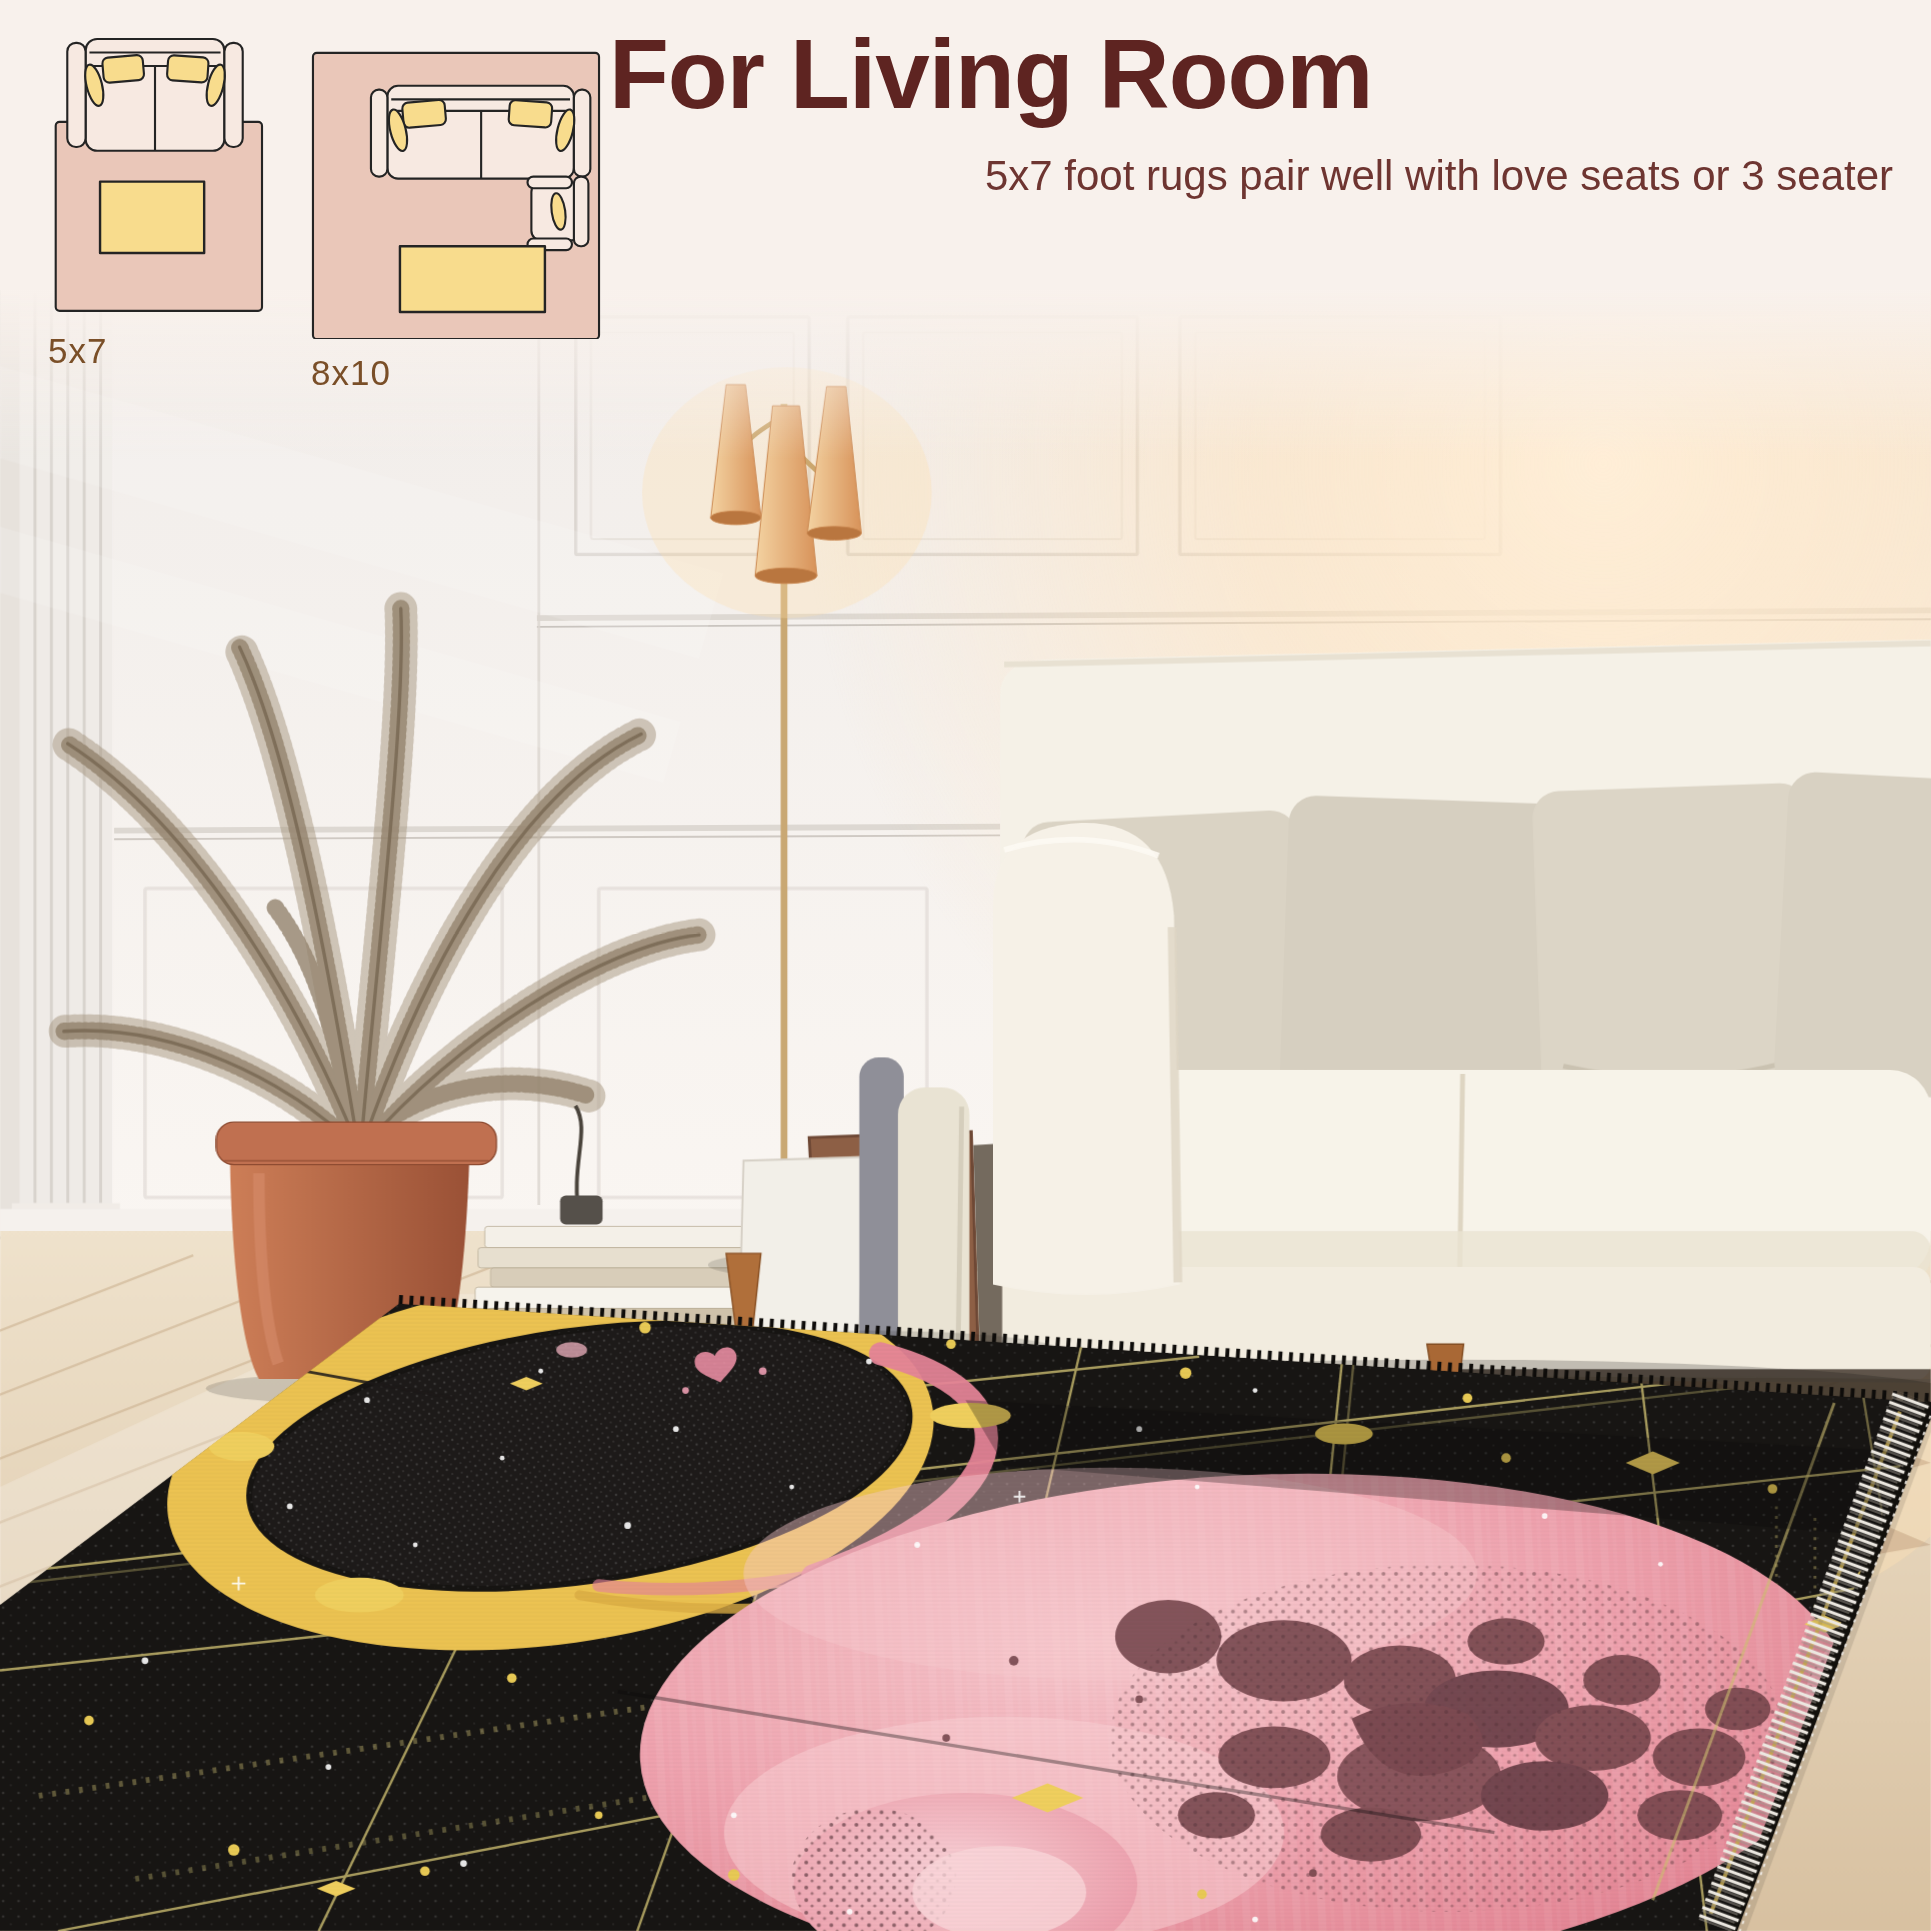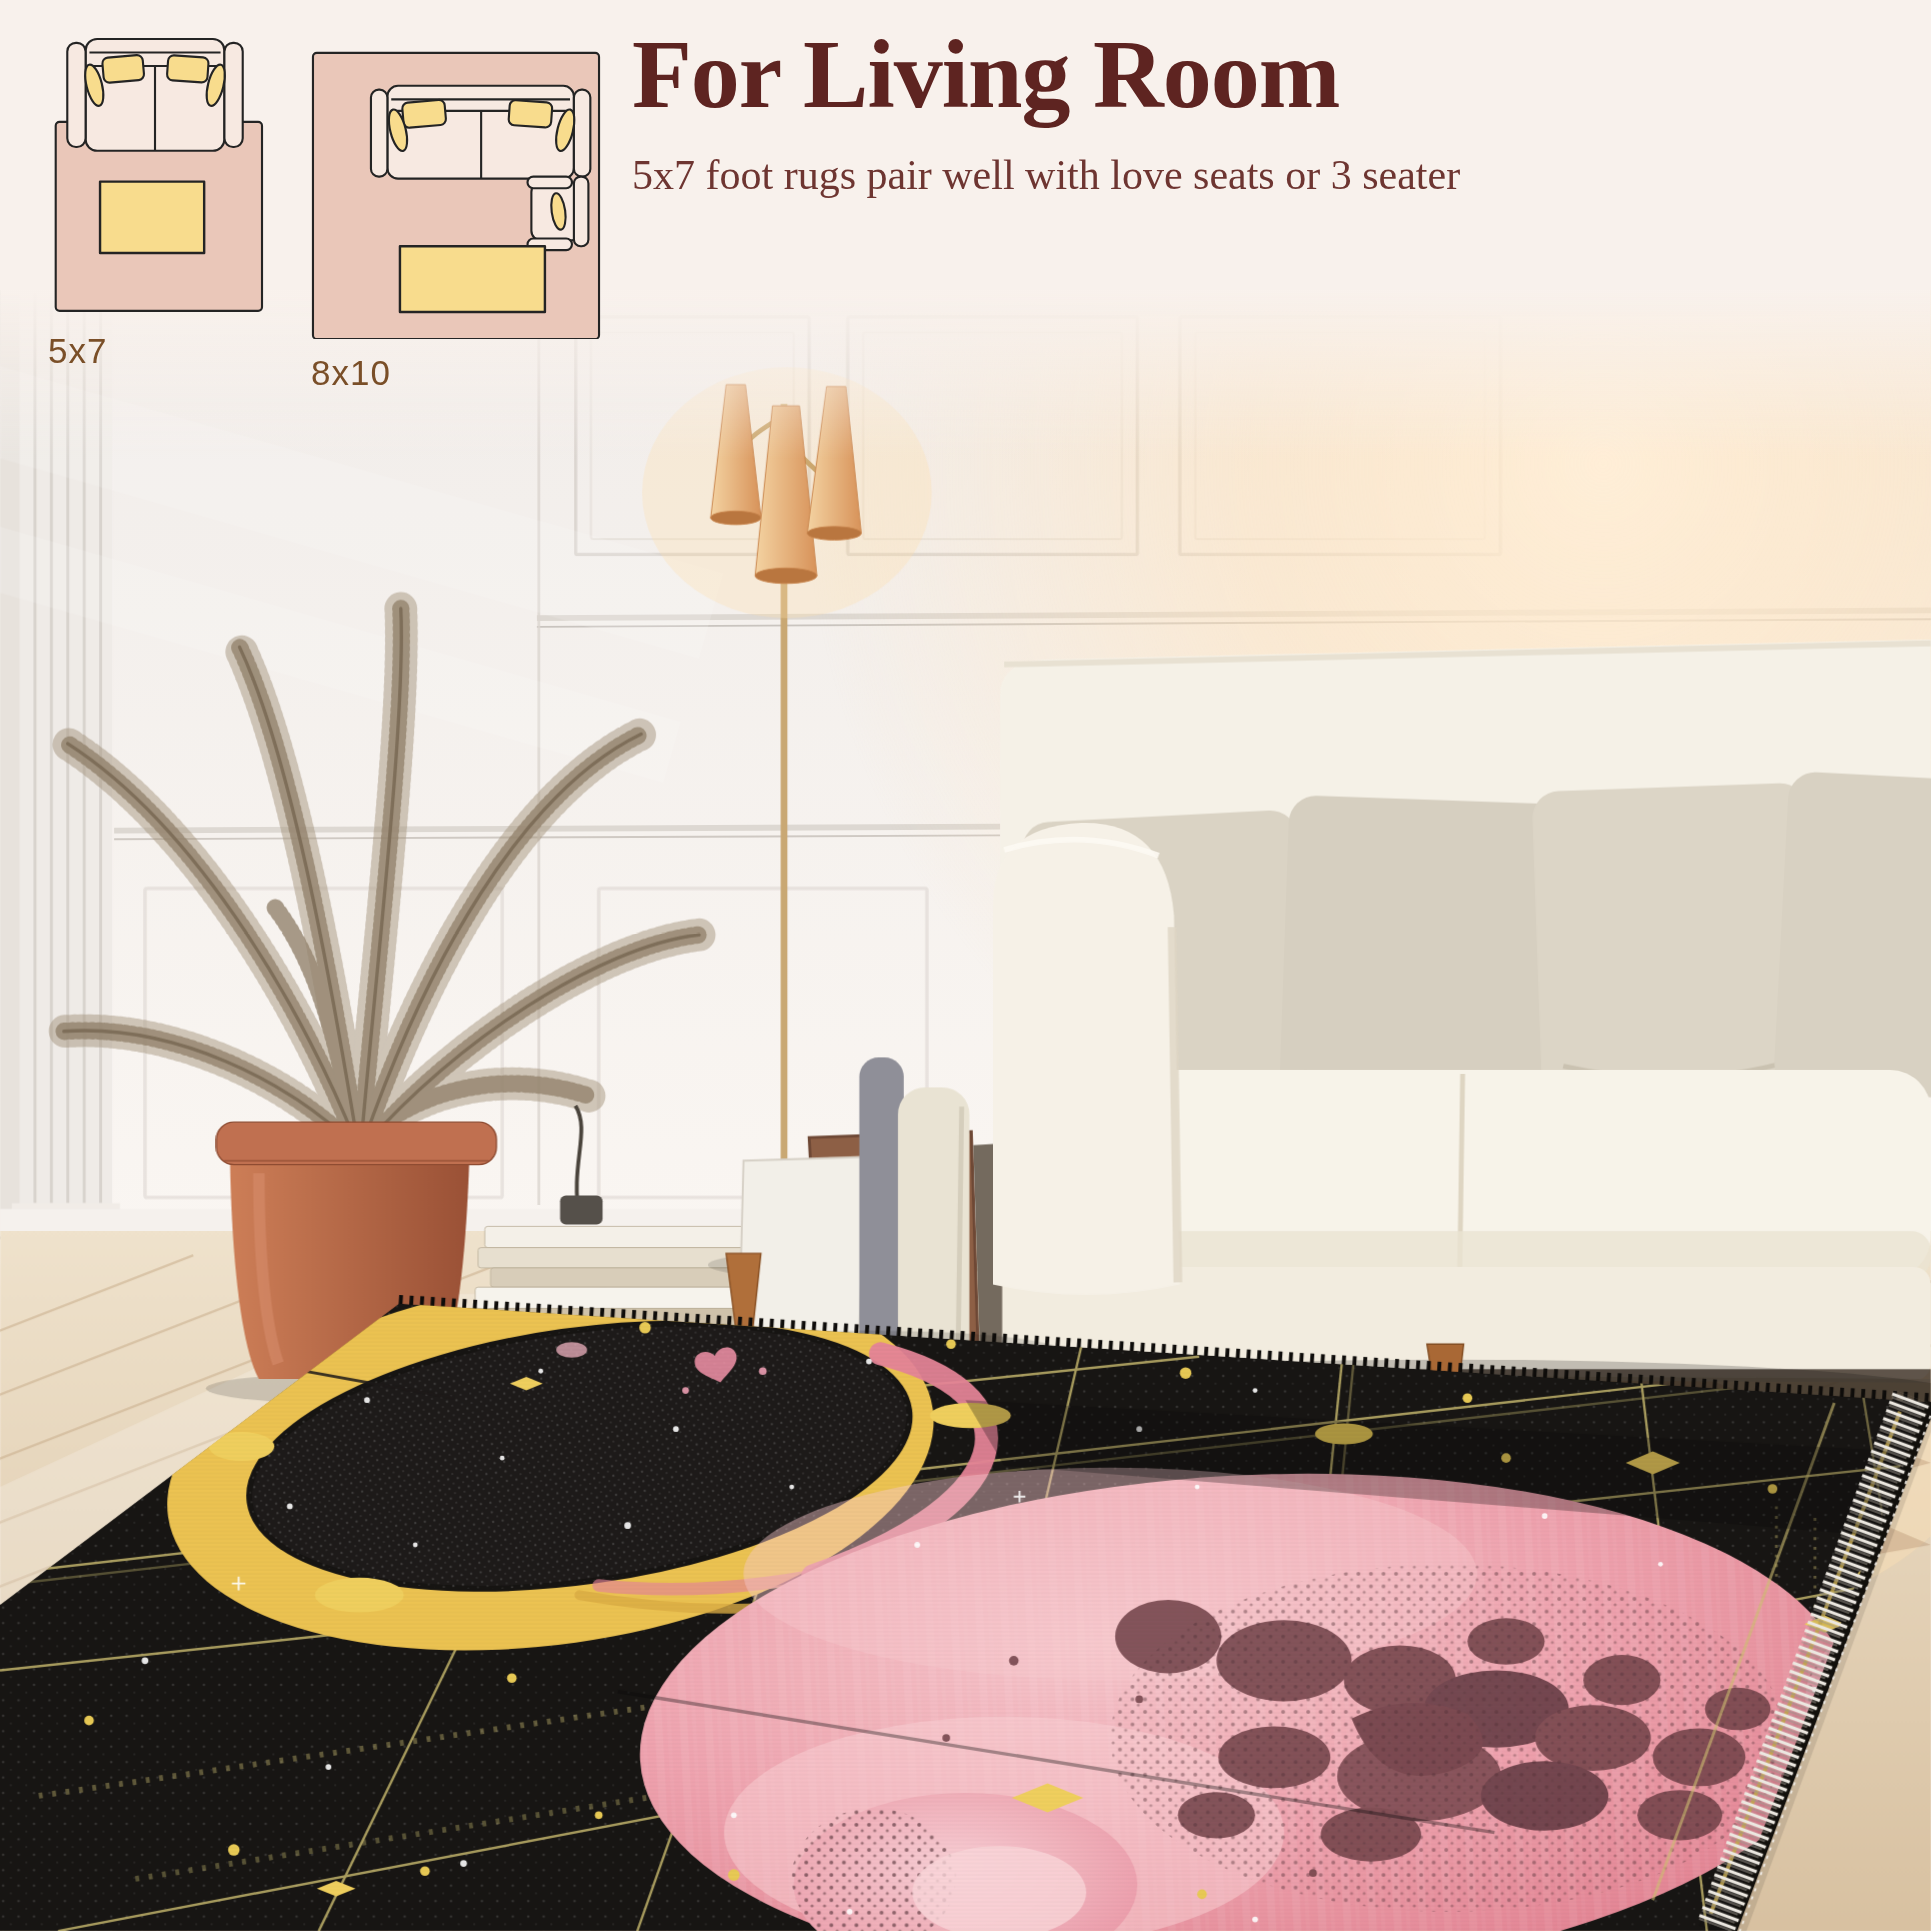--- a/index.html
+++ b/index.html
@@ -10,26 +10,26 @@
   }
   .canvas{position:absolute;inset:0;width:1931px;height:1931px;}
   
   .top-band{position:absolute;left:0;top:0;width:1931px;height:290px;background:var(--band-bg,#f8f1ec);z-index:4;}
   .diagram{position:absolute;margin:0;z-index:10;}
   .diagram figcaption{
     font-size:35px;color:var(--label-brown,#7a4f28);margin-top:9.7px;letter-spacing:1px;
   }
   .diagram-5x7{left:48px;top:27px;width:241px;}
   .diagram-8x10{left:311px;top:39px;width:290px;margin-top:12px;}
-  .copy{position:absolute;left:632px;top:25px;width:1284px;z-index:10;font-family:Liberation Serif, serif;}
+  .copy{position:absolute;left:609px;top:25px;width:1284px;z-index:10;}
   .copy h1{
     margin:0;font-size:98px;line-height:1.02;font-weight:bold;letter-spacing:-1px;
     color:var(--title-maroon,#5e2421);
   }
-  .copy .desc{margin-top:25px;font-size:42px;line-height:1.22;color:var(--body-text,#6e3531);}
+  .copy .desc{margin-top:25px;font-size:42px;line-height:1.22;color:var(--body-text,#6e3531);text-align:right;}
   
   .photo{position:absolute;left:0;top:290px;width:1931px;height:1641px;z-index:1;}
   .photo svg{display:block;}
 </style>
 </head>
 <body>
 
 <div class="canvas">
 
   <div class="photo">

